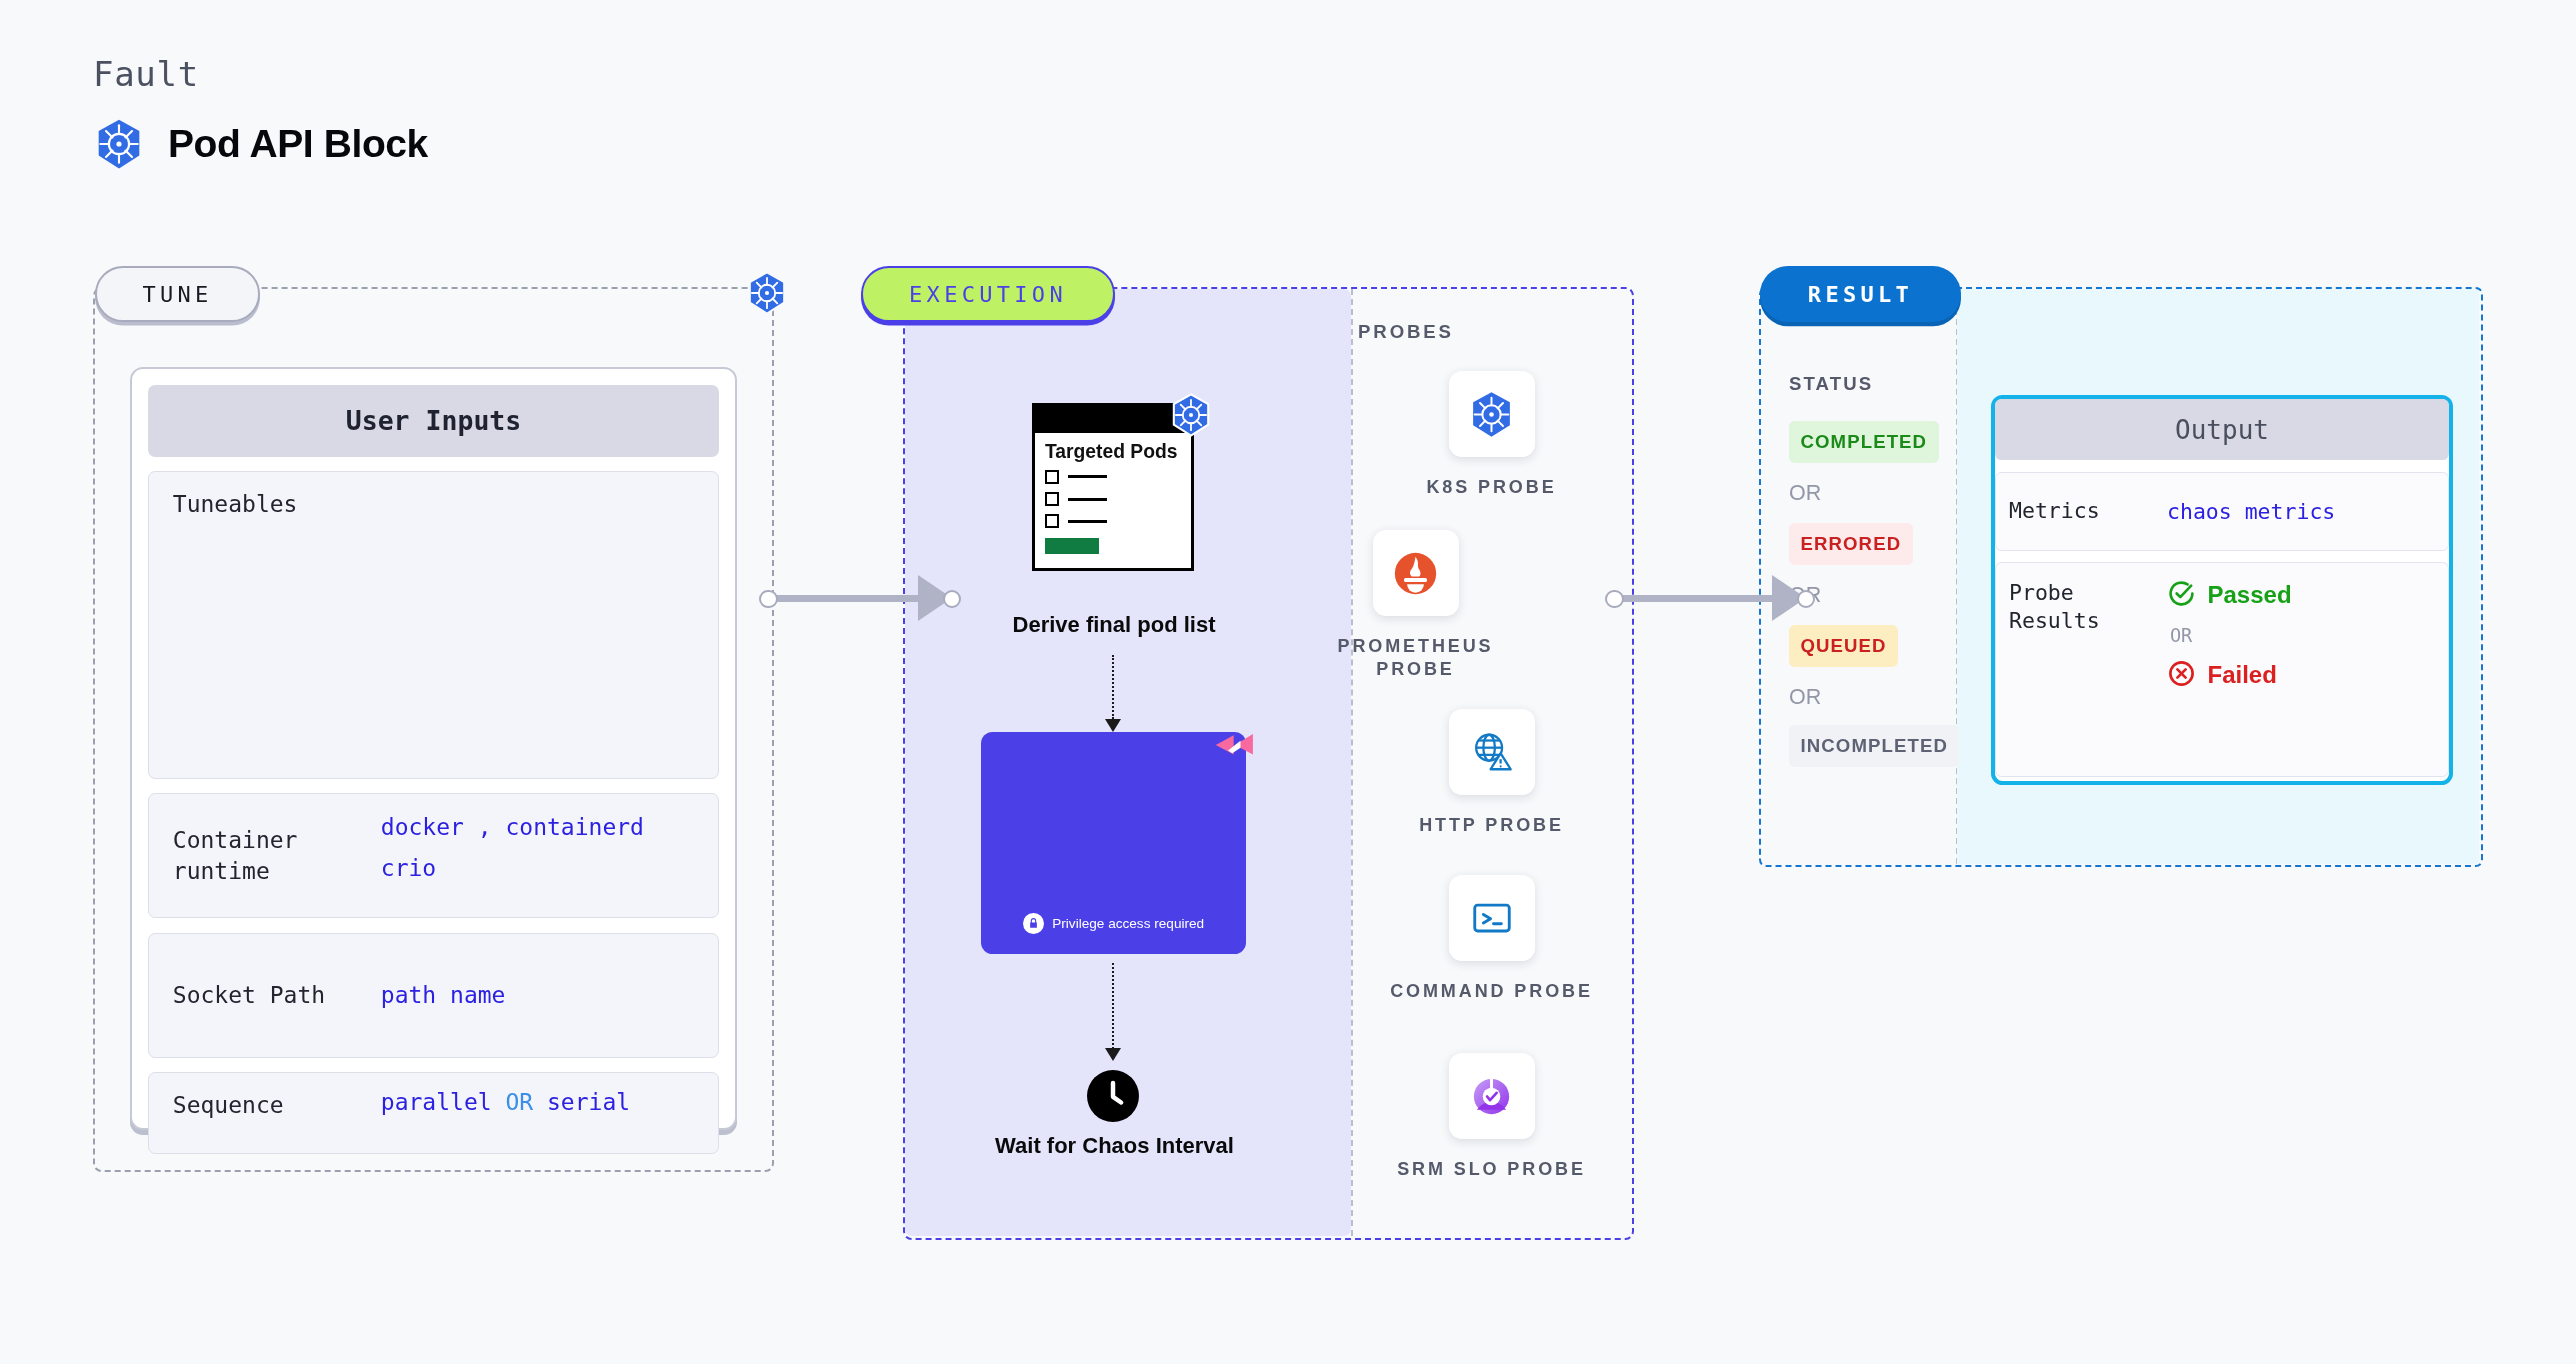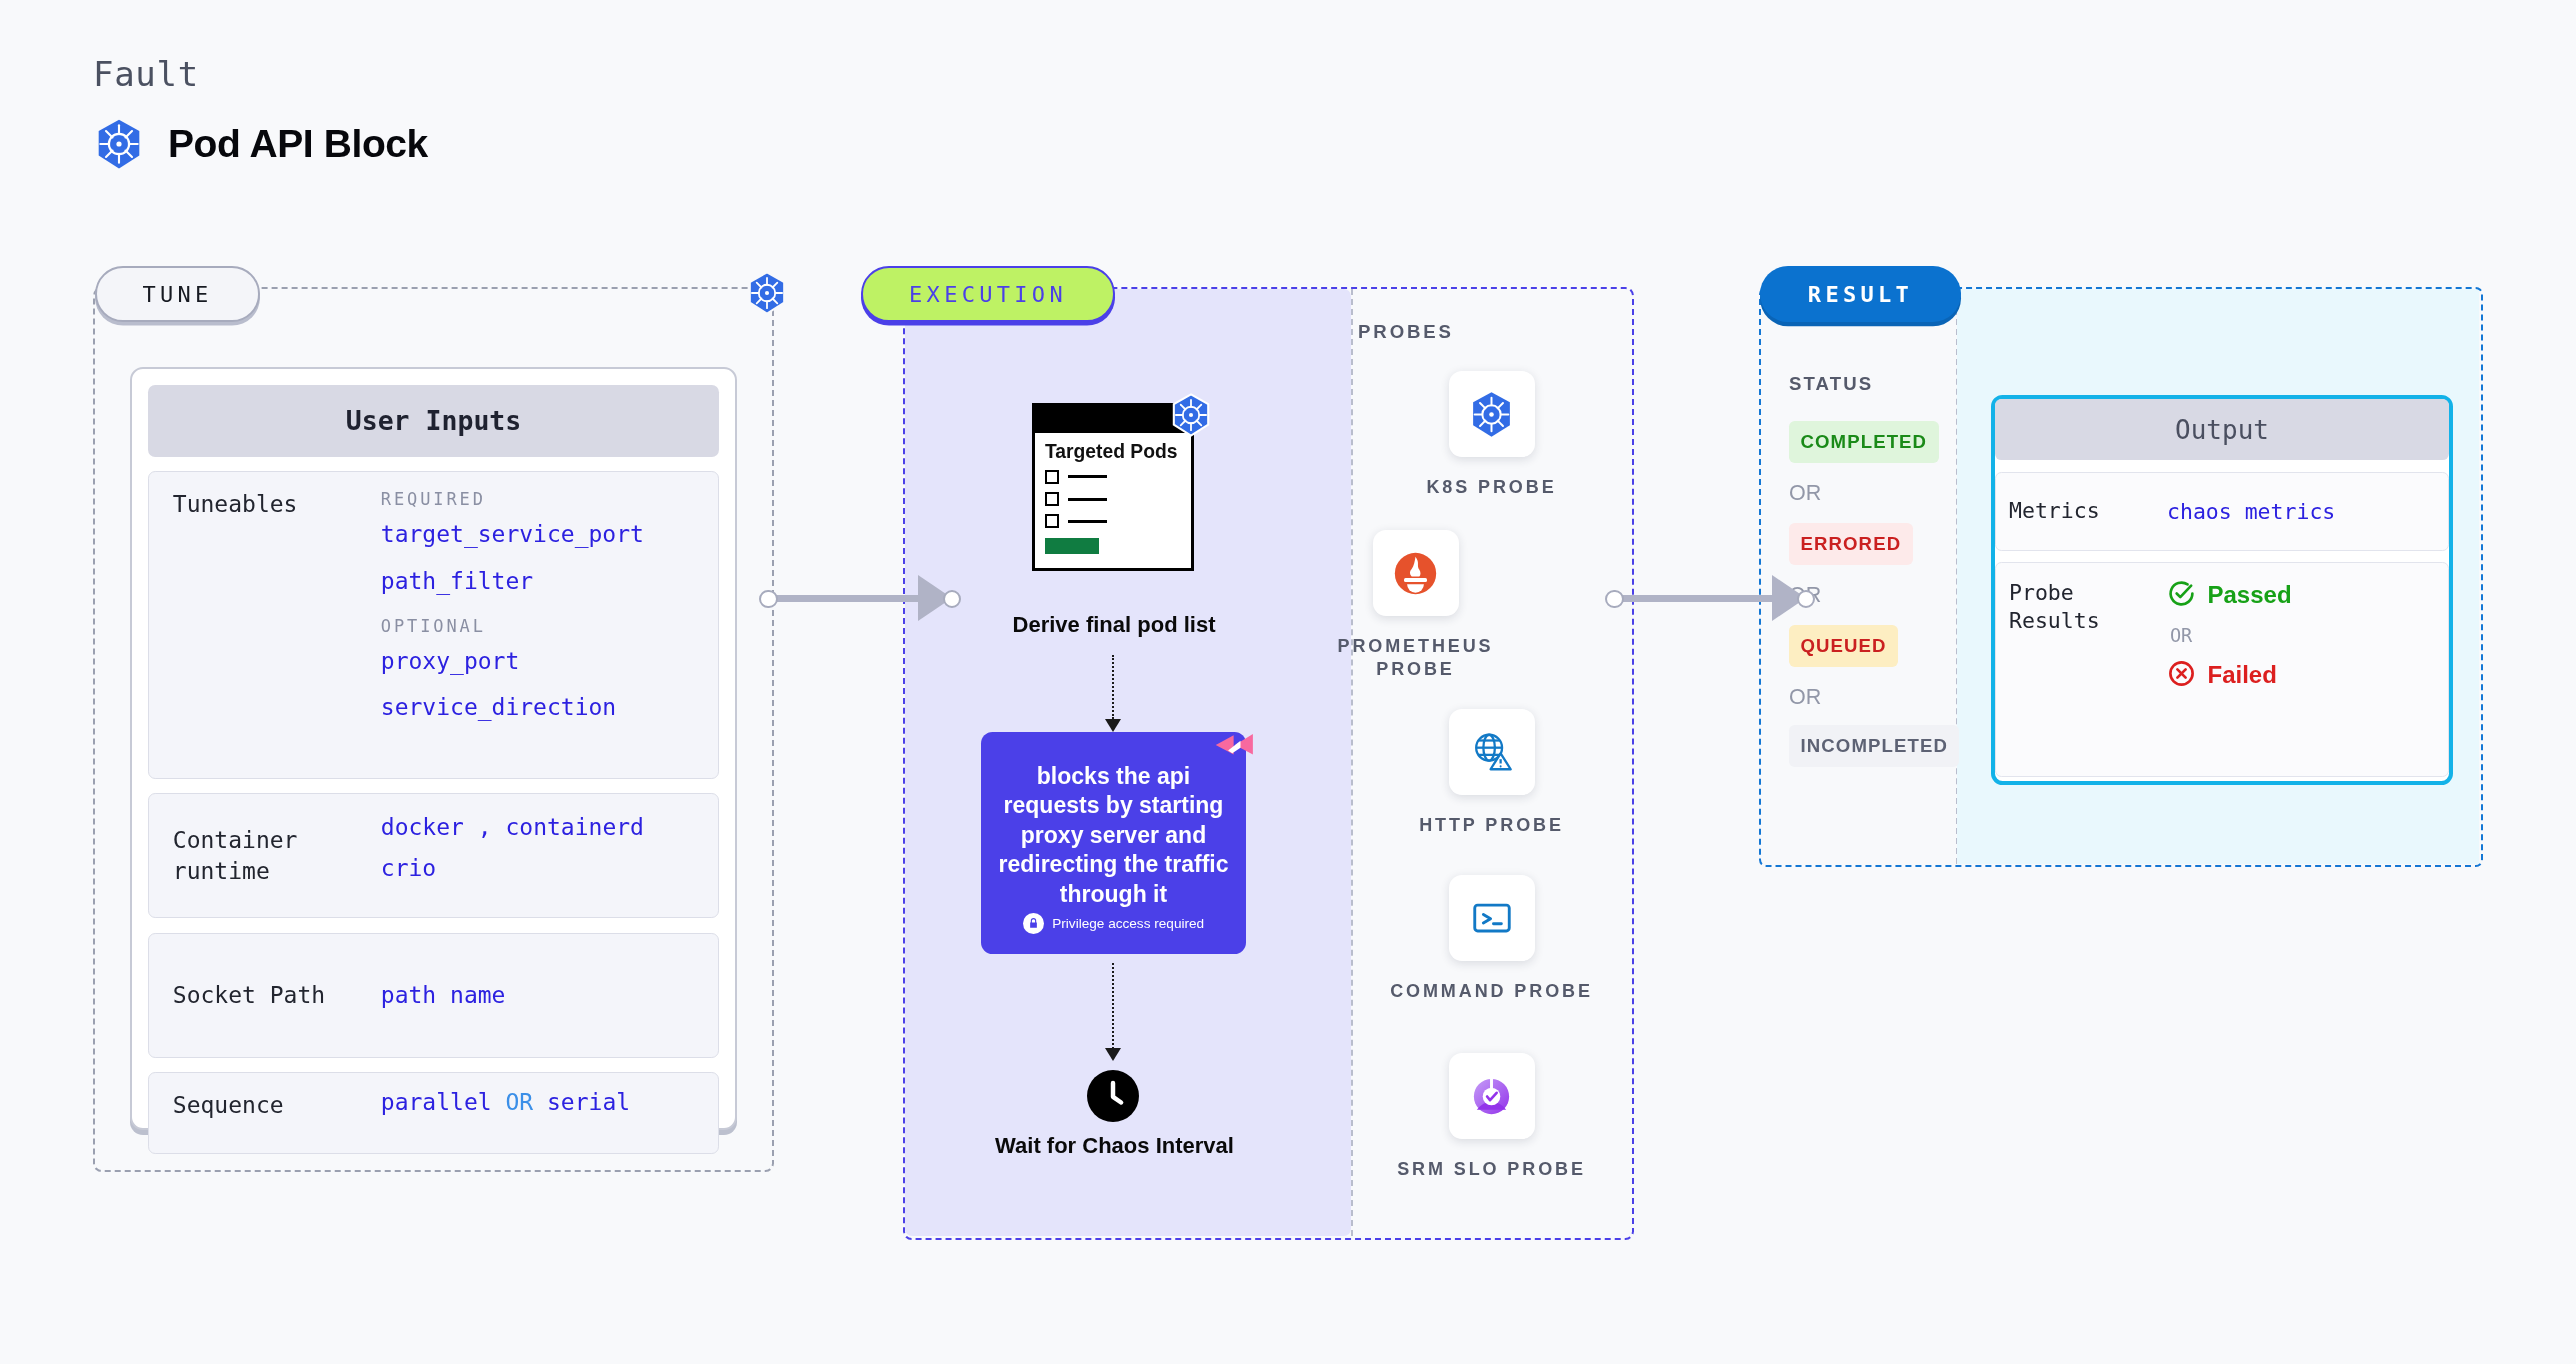--- a/index.html
+++ b/index.html
@@ -325,28 +325,20 @@
         <line x1="24" y1="40" x2="17" y2="47"></line>
     </g>
   </svg>
 </div>
 
 <div id="user-inputs-card">
   <div id="user-inputs-header">User Inputs</div>
 
   <div class="tune-row" id="row-tuneables">
     <div class="label">Tuneables</div>
-    <div class="values">
-      <div class="grp-title">REQUIRED</div>
-      <div class="tune-val">target_service_port</div>
-      <div class="tune-val">path_filter</div>
-      <div class="grp-title">OPTIONAL</div>
-      <div class="tune-val">proxy_port</div>
-      <div class="tune-val">service_direction</div>
-    </div>
   </div>
 
   <div class="tune-row" id="row-runtime">
     <div class="label">Container runtime</div>
     <div class="values">
       <div class="tune-val">
         <span>docker</span>
         <span class="sep">,</span>
         <span>containerd</span>
       </div>
@@ -421,21 +413,20 @@
         <line x1="24" y1="40" x2="17" y2="47"></line>
     </g>
   </svg>
 </div>
 <div id="derive-label">Derive final pod list</div>
 
 <div class="vline" id="vline-1"></div>
 <div class="vhead" id="vhead-1"></div>
 
 <div id="action-card">
-  <div class="txt">blocks the api requests by starting proxy server and redirecting the traffic through it</div>
   <div id="privilege-row">
     <span class="lockcircle">
       <svg viewBox="0 0 24 24" width="13" height="13">
           <path d="M7 10V7a5 5 0 0 1 10 0v3h1.2v10H5.8V10H7zm2 0h6V7a3 3 0 0 0-6 0v3z" fill="#4b40e8"></path>
         </svg>
     </span>
     <span class="ptxt">Privilege access required</span>
   </div>
 </div>
 <div id="ribbon-badge">

